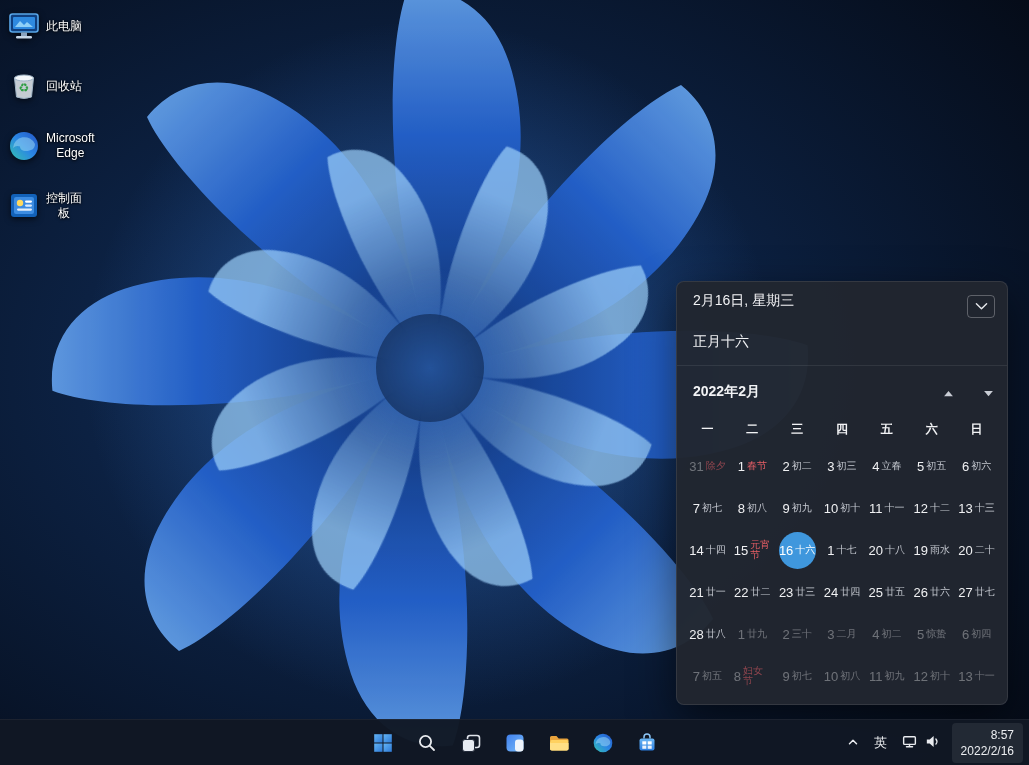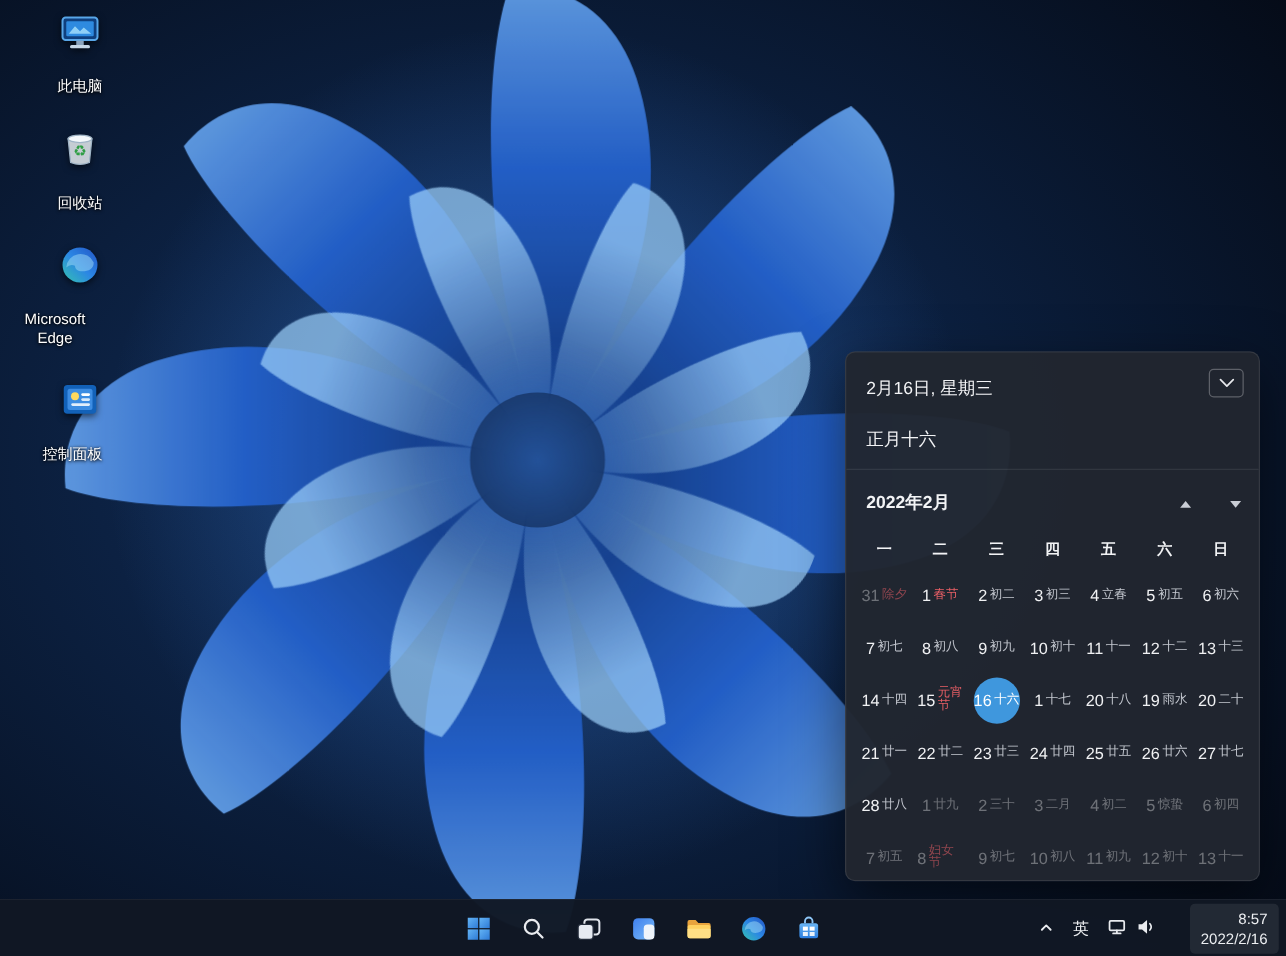--- a/index.html
+++ b/index.html
@@ -6,32 +6,32 @@
   html,body{width:1029px;height:765px;overflow:hidden;background:#05090f;
     font-family:"Liberation Sans","DejaVu Sans",sans-serif;cursor:default}
   body{position:relative}
 
   
   #wallpaper{position:absolute;inset:0;z-index:0}
 
   
   .desktop-icons{position:absolute;left:6px;top:8px;width:76px;display:flex;
     flex-direction:column;gap:24px;z-index:2}
-  .dicon{display:flex;flex-direction:column;align-items:flex-end;gap:18px}
+  .dicon{display:flex;align-items:center;gap:4px}
   .dicon .glyph{width:36px;height:36px;display:flex;align-items:center;justify-content:center;
     filter:drop-shadow(0 2px 3px rgba(0,0,0,.6))}
   .dicon .dlabel{color:#fff;font-size:12px;text-align:center;line-height:1.25;
     text-shadow:0 1px 3px rgba(0,0,0,.95),0 0 2px rgba(0,0,0,.8)}
 
   
   .calendar-flyout{position:absolute;top:281px;right:21px;width:332px;height:424px;
     background:rgba(33,38,47,.97);border:1px solid rgba(255,255,255,.09);border-radius:8px;
     color:#fff;box-shadow:0 16px 44px rgba(0,0,0,.55);display:flex;flex-direction:column;
     overflow:hidden;z-index:3}
-  .cal-banner{position:relative;padding:20px 16px 14px;border-bottom:1px solid rgba(255,255,255,.08)}
+  .cal-banner{position:relative;padding:10px 16px 14px;border-bottom:1px solid rgba(255,255,255,.08)}
   .banner-date{font-size:14px;color:#f2f3f5}
   .banner-lunar{font-size:14px;color:#f2f3f5;margin-top:23px}
   .collapse-btn{position:absolute;top:13px;right:12px;width:28px;height:23px;
     border:1px solid rgba(255,255,255,.28);border-radius:4px;background:transparent;
     display:flex;align-items:center;justify-content:center;cursor:pointer}
   .cal-month-row{display:flex;align-items:center;padding:13px 4px 6px 16px}
   .month-label{flex:1;font-size:14px;font-weight:700;color:#f2f3f5}
   .nav-btn{width:30px;height:26px;display:flex;align-items:center;justify-content:center;
     background:none;border:none;cursor:pointer}
   .nav-btn + .nav-btn{margin-left:10px}
@@ -57,21 +57,21 @@
   .tb-center{position:absolute;left:50%;top:3px;transform:translateX(-50%);
     display:flex;align-items:center;gap:4px;height:40px}
   .tb-btn{width:40px;height:40px;border-radius:5px;display:flex;align-items:center;
     justify-content:center;background:transparent;border:none;cursor:pointer}
   .tbicon{display:flex;align-items:center;justify-content:center}
   .tb-tray{position:absolute;right:6px;top:3px;height:40px;display:flex;align-items:center;gap:2px}
   .tray-btn{height:36px;min-width:26px;padding:0 5px;border-radius:4px;display:flex;
     align-items:center;justify-content:center;color:#eceef1;background:none;border:none;
     font-size:13px;cursor:pointer}
   .tray-icons{display:flex;align-items:center;gap:6px}
-  .clock-btn{height:40px;padding:4px 9px;margin-left:20px;border-radius:4px;
+  .clock-btn{height:40px;padding:4px 9px;margin-left:4px;border-radius:4px;
     background:rgba(255,255,255,.08);display:flex;flex-direction:column;align-items:flex-end;
     justify-content:center;color:#eceef1;font-size:12px;line-height:1.35;border:none;cursor:pointer}
 </style>
 </head>
 <body>
 
 <div id="wallpaper">
   <svg width="1029" height="765" viewBox="0 0 1029 765">
     <defs>
       <radialGradient id="bg" cx="40%" cy="48%" r="78%">

